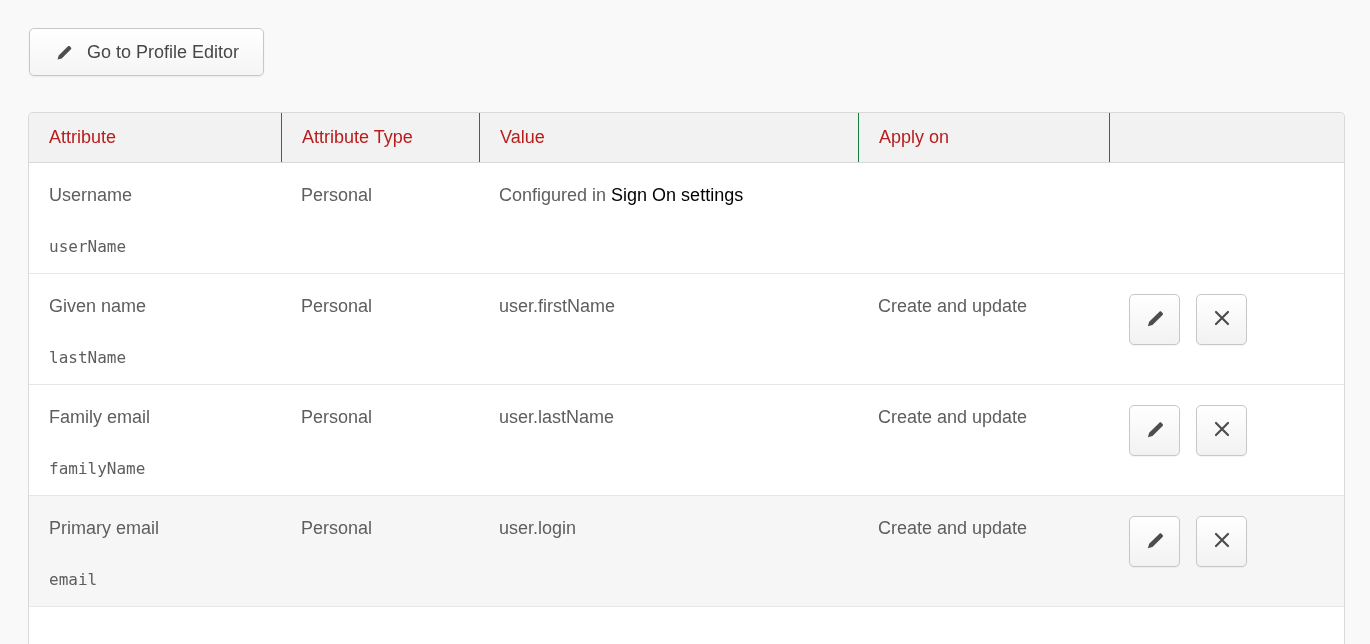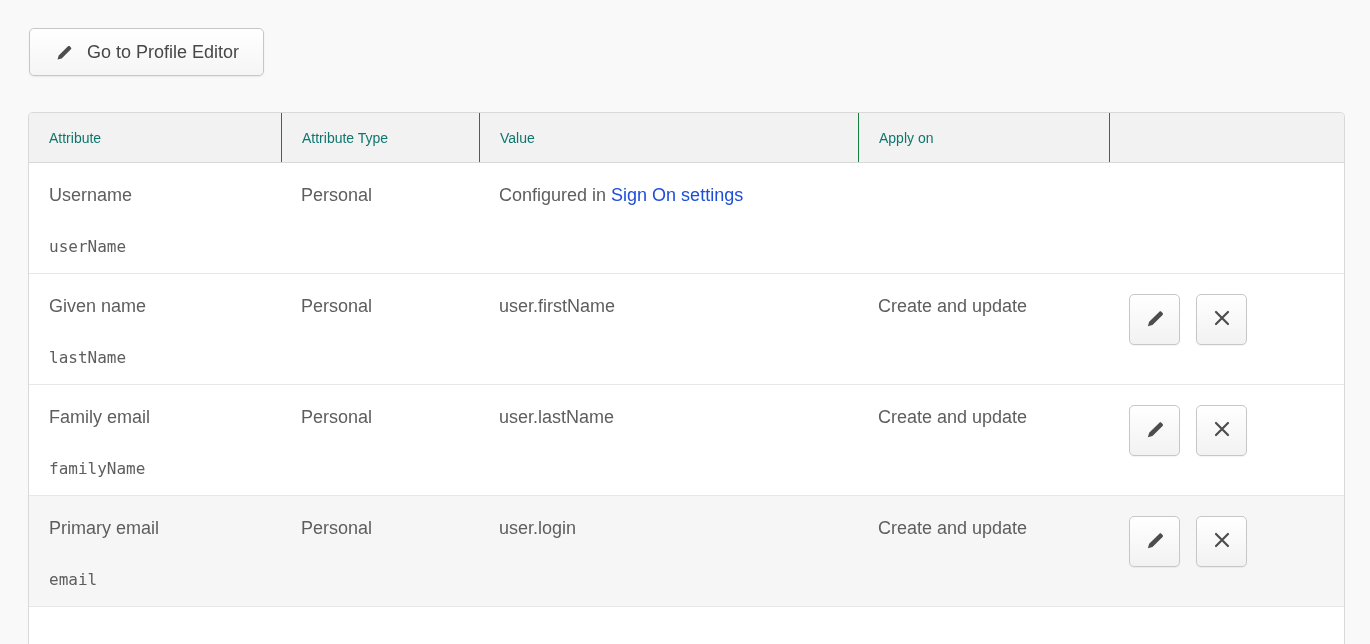--- a/index.html
+++ b/index.html
@@ -53,22 +53,22 @@
   .thead {
     background: #f2f2f2;
     height: 50px;
     border-bottom: 1px solid #d9d9d9;
     border-radius: 4px 4px 0 0;
   }
   .th {
     display: flex;
     align-items: center;
     padding: 0 20px;
-    font-size: 14px;
-    color: #0f766e;
+    font-size: 18px;
+    color: #b91c1c;
   }
   .th + .th { border-left: 1px solid #15803d; }
 
   .trow {
     height: 111px;
     border-bottom: 1px solid #e7e7e7;
   }
   .trow.shaded { background: #f6f6f6; }
   .trow.partial { height: 37px; border-bottom: none; background: #ffffff; }
 
@@ -78,21 +78,21 @@
     color: #5e5e5e;
     line-height: 22px;
   }
   .attr-code {
     font-family: "DejaVu Sans Mono", monospace;
     font-size: 16px;
     color: #5e5e5e;
     margin-top: 30px;
   }
   .value-link {
-    color: #1d4ed8;
+    color: #000000;
     text-decoration: none;
     margin-left: 5px;
     cursor: pointer;
   }
   .actions {
     display: flex;
     gap: 16px;
     padding: 20px 0 0 20px;
   }
   .icon-btn {

